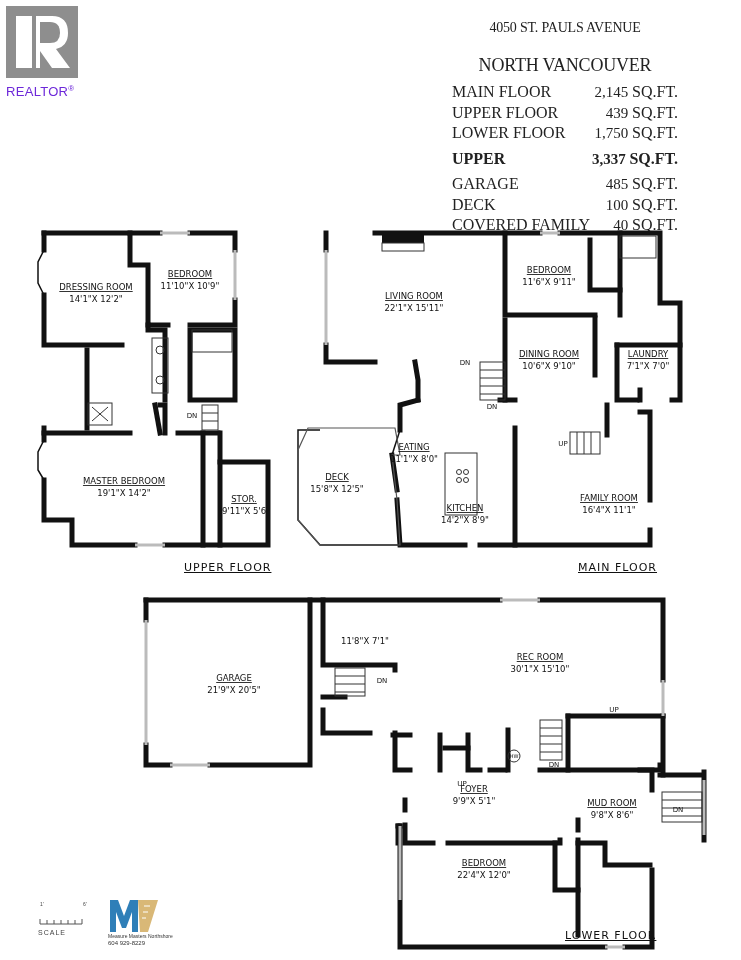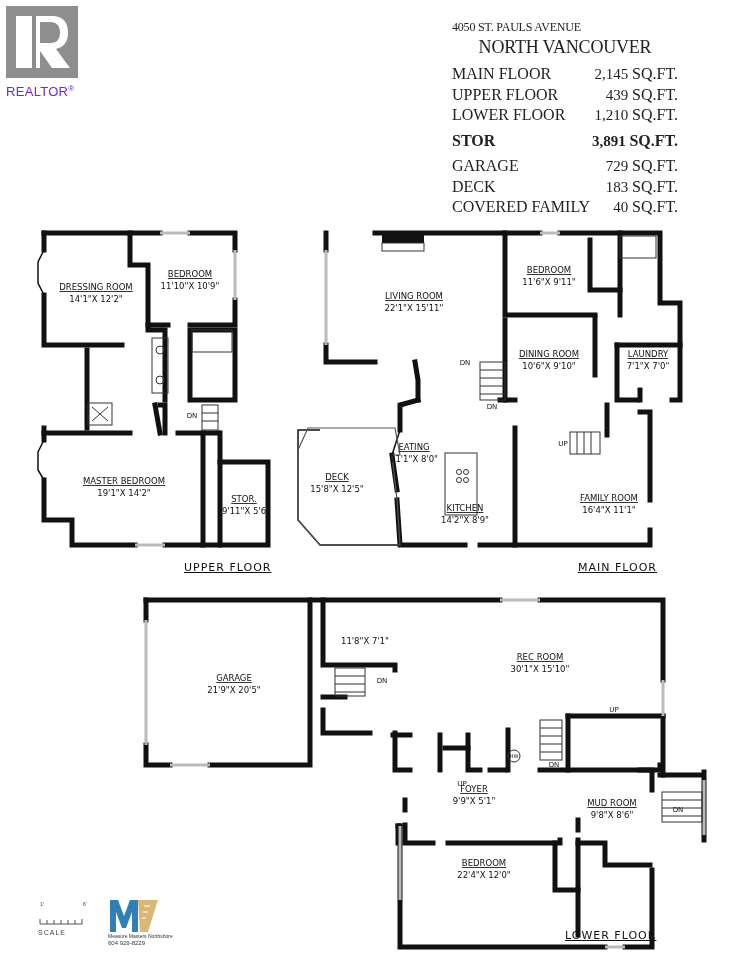--- a/index.html
+++ b/index.html
@@ -1,22 +1,22 @@
 <!DOCTYPE html>
 <html><head>
 <meta charset="utf-8">
 <style>
   html, body { margin: 0; padding: 0; background: #ffffff; }
   body { width: 741px; height: 960px; position: relative; overflow: hidden; font-family: "Liberation Sans", sans-serif; color: #1a1a1a; }
   .realtor-logo { position: absolute; left: 6px; top: 6px; width: 74px; height: 98px; }
   .realtor-box { position: absolute; left: 0; top: 0; width: 72px; height: 72px; background: #8e8e8e; }
   .realtor-text { position: absolute; left: 0; top: 78px; font-size: 13px; color: #6d28d9; letter-spacing: 0.3px; }
   .info { position: absolute; left: 452px; top: 20px; width: 226px; font-family: "Liberation Serif", "DejaVu Serif", serif; color: #222; }
-  .info .addr1 { font-size: 12px; text-align: left; white-space: nowrap; letter-spacing: -0.2px; }
-  .info .addr2 { font-size: 18px; text-align: center; margin-top: 2px; letter-spacing: -0.2px; }
+  .info .addr1 { font-size: 14px; text-align: center; white-space: nowrap; letter-spacing: -0.2px; }
+  .info .addr2 { font-size: 18px; text-align: center; margin-top: 19px; letter-spacing: -0.2px; }
   .info .row { display: flex; justify-content: space-between; font-size: 16px; line-height: 19.5px; }
   .info .row .v { font-size: 15px; }
   .info .row .v small { font-size: 16px; }
   .info .group1 { margin-top: 6px; }
   .info .total { font-weight: bold; margin-top: 5px; margin-bottom: 5px; }
   svg.plan { position: absolute; left: 0; top: 0; }
   .rl { font-family: "DejaVu Sans", sans-serif; font-size: 8.5px; fill: #111; text-anchor: middle; text-decoration: underline; }
   .rd { font-family: "DejaVu Sans", sans-serif; font-size: 8.5px; fill: #111; text-anchor: middle; }
   .sm { font-family: "DejaVu Sans", sans-serif; font-size: 7px; fill: #111; text-anchor: middle; }
   .fl { position: absolute; font-family: "DejaVu Sans", sans-serif; font-size: 11px; text-decoration: underline; letter-spacing: 1px; color: #111; }
@@ -49,34 +49,34 @@
     <div class="row">
         <span>MAIN FLOOR</span>
         <span class="v"><span>2,145</span> <small>SQ.FT.</small></span>
       </div>
     <div class="row">
         <span>UPPER FLOOR</span>
         <span class="v"><span>439</span> <small>SQ.FT.</small></span>
       </div>
     <div class="row">
         <span>LOWER FLOOR</span>
-        <span class="v"><span>1,210</span> <small>SQ.FT.</small></span>
+        <span class="v"><span>1,750</span> <small>SQ.FT.</small></span>
       </div>
   </div>
   <div class="row total">
-      <span>STOR</span>
-      <span class="v"><span>3,891</span> <small>SQ.FT.</small></span>
+      <span>UPPER</span>
+      <span class="v"><span>3,337</span> <small>SQ.FT.</small></span>
     </div>
   <div class="row">
       <span>GARAGE</span>
-      <span class="v"><span>729</span> <small>SQ.FT.</small></span>
+      <span class="v"><span>485</span> <small>SQ.FT.</small></span>
     </div>
   <div class="row">
       <span>DECK</span>
-      <span class="v"><span>183</span> <small>SQ.FT.</small></span>
+      <span class="v"><span>100</span> <small>SQ.FT.</small></span>
     </div>
   <div class="row">
       <span>COVERED FAMILY</span>
       <span class="v"><span>40</span> <small>SQ.FT.</small></span>
     </div>
 </div>
 
 <svg class="plan" width="741" height="960" viewBox="0 0 741 960">
   <g stroke="#111" stroke-width="5" fill="none" stroke-linecap="square">
 

